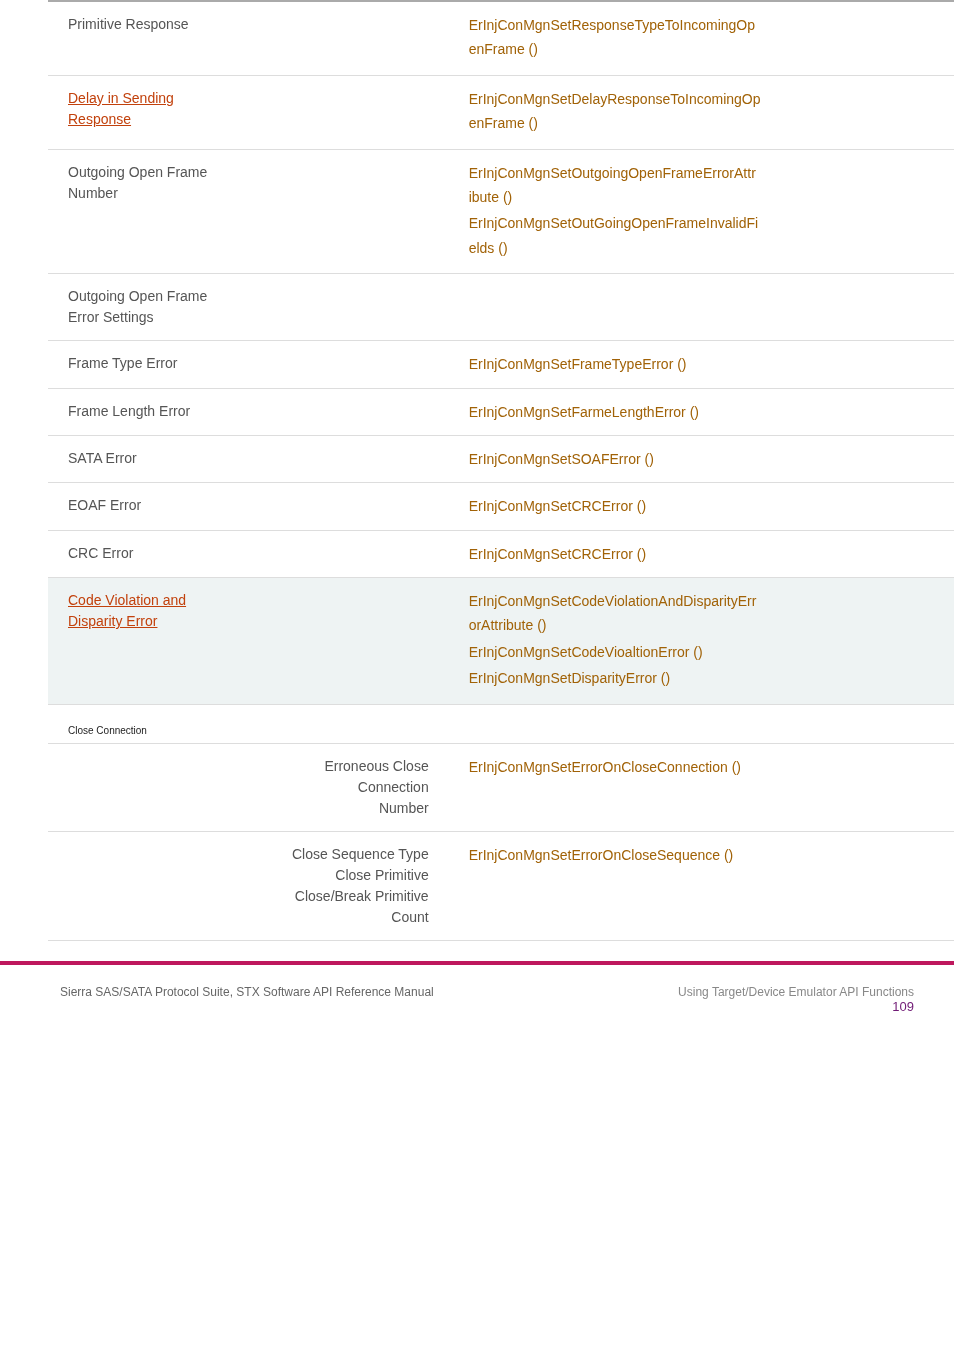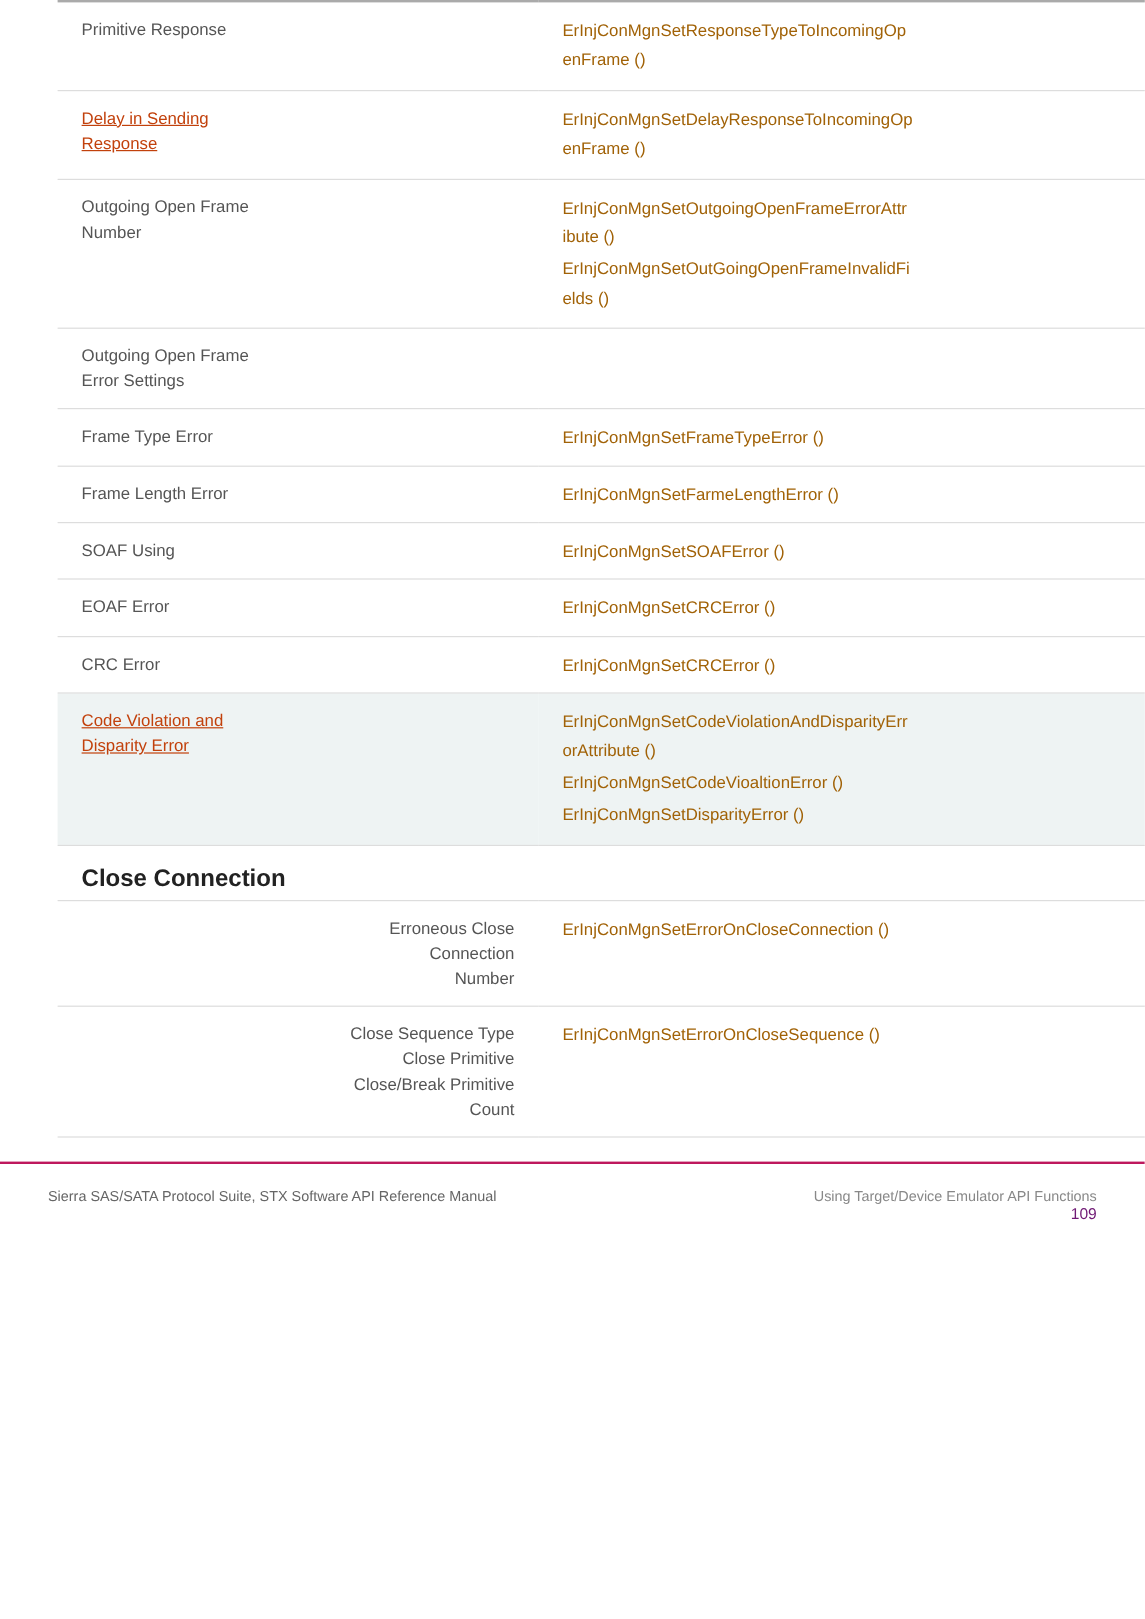--- a/index.html
+++ b/index.html
@@ -42,23 +42,23 @@
       color: #333;
     }
 
     .label-primary {
       color: #555;
       font-size: 14px;
       line-height: 1.5;
     }
 
     .label-bold {
-      font-weight: bold;
+      font-weight: normal;
       color: #222;
-      font-size: 20px;
+      font-size: 10px;
     }
 
     .api-func {
       color: #a16207;
       font-size: 14px;
       line-height: 1.6;
     }
 
     .api-func-line {
       display: block;
@@ -69,23 +69,23 @@
       color: #c2410c;
       text-decoration: underline;
     }
 
     .indented-left {
       padding-left: 40px;
       text-align: right;
     }
 
     .footer {
-      border-top: 2px solid #be185d;
+      border-top: 4px solid #be185d;
       margin-top: 20px;
-      padding: 20px 40px 10px 40px;
+      padding: 20px 40px 10px 60px;
       font-size: 12px;
       color: #666;
       display: flex;
       justify-content: space-between;
       align-items: flex-start;
     }
 
     .footer-left {
       text-align: left;
     }
@@ -168,21 +168,21 @@
         <td class="col-left">
           <span class="label-primary">Frame Length Error</span>
         </td>
         <td class="col-right">
           <span class="api-func">ErInjConMgnSetFarmeLengthError ()</span>
         </td>
       </tr>
 
       <tr>
         <td class="col-left">
-          <span class="label-primary">SOAF Using</span>
+          <span class="label-primary">SATA Error</span>
         </td>
         <td class="col-right">
           <span class="api-func">ErInjConMgnSetSOAFError ()</span>
         </td>
       </tr>
 
       <tr>
         <td class="col-left">
           <span class="label-primary">EOAF Error</span>
         </td>

